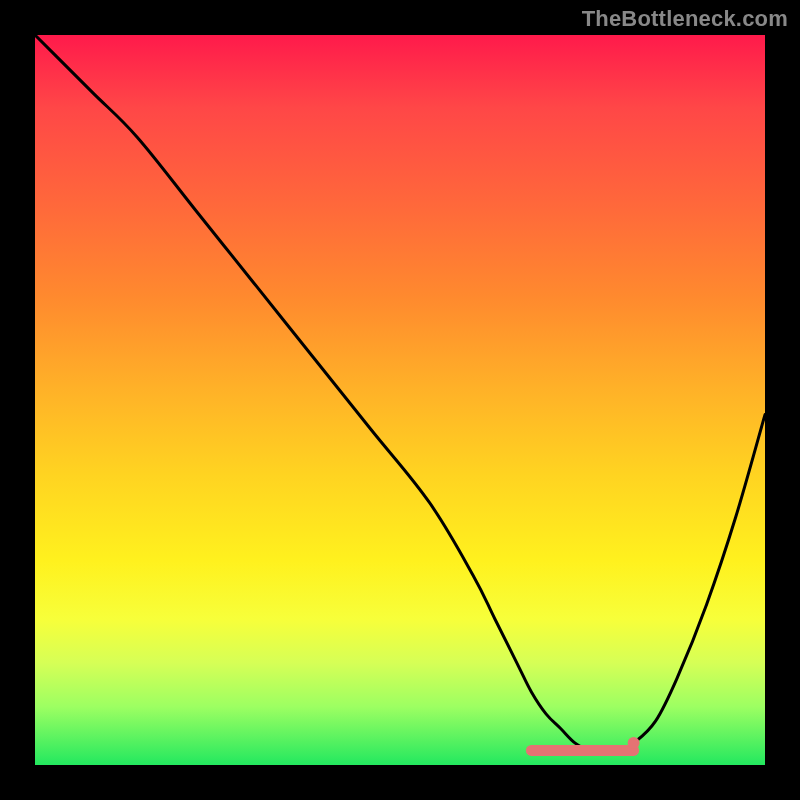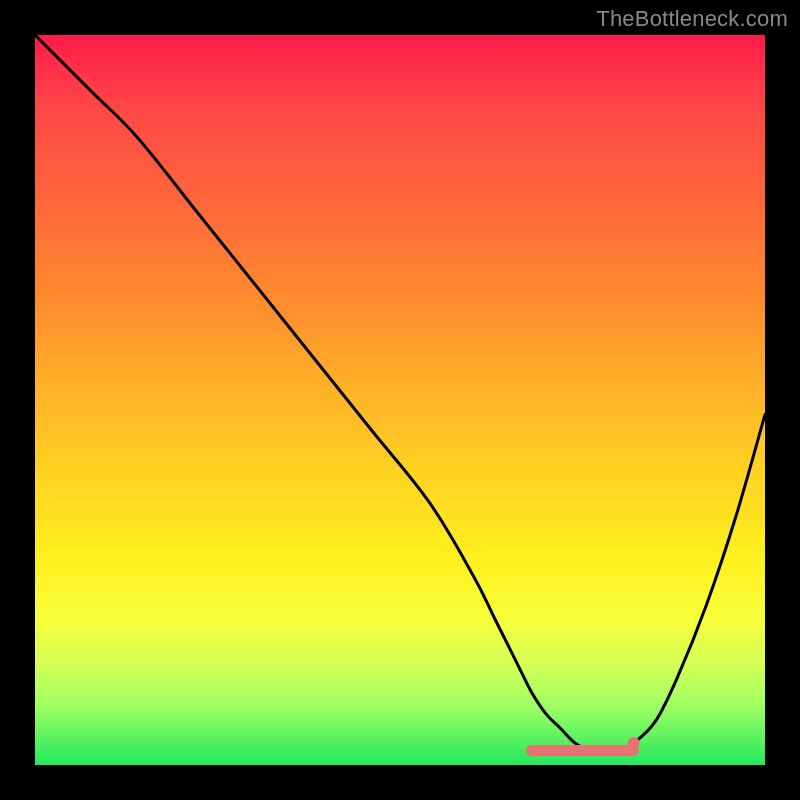--- a/index.html
+++ b/index.html
@@ -16,21 +16,21 @@
     width: 800px;
     height: 800px;
     background: #000;
   }
   .watermark {
     position: absolute;
     top: 6px;
     right: 12px;
     color: #888;
     font-size: 22px;
-    font-weight: 400;
+    font-weight: 700;
     letter-spacing: 0.2px;
     user-select: none;
   }
   .plot-area {
     position: absolute;
     left: 35px;
     top: 35px;
     width: 730px;
     height: 730px;
     background: linear-gradient(

